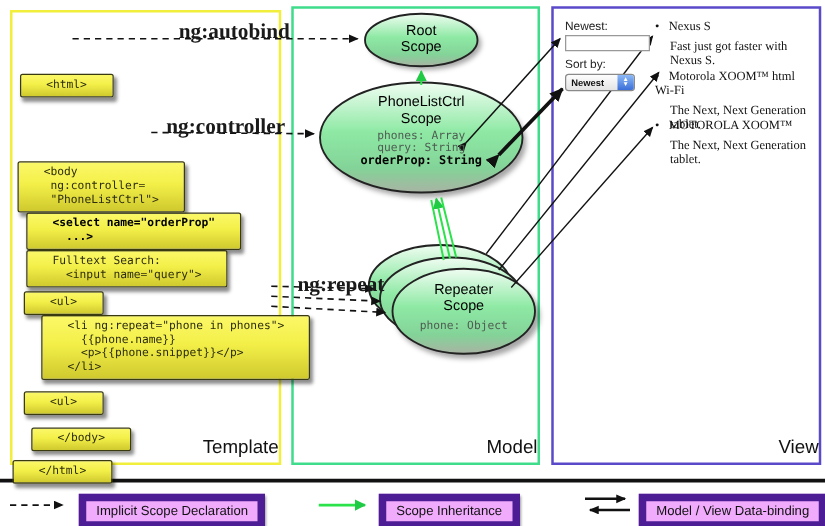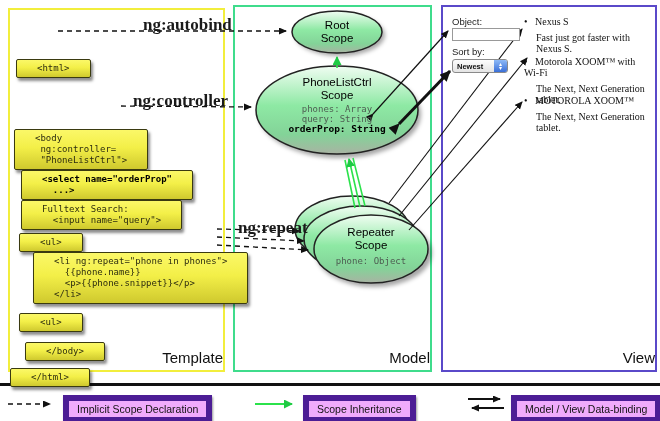--- a/index.html
+++ b/index.html
@@ -159,37 +159,37 @@
 Scope</div>
   <div class="scopetext scopetitle" style="left:257px;top:76px;width:160px;">PhoneListCtrl
 Scope</div>
   <div class="scopetext scopeprop" style="left:257px;top:104px;width:160px;">phones: Array</div>
   <div class="scopetext scopeprop" style="left:257px;top:114px;width:160px;">query: String</div>
   <div class="scopetext scopeprop bold" style="left:257px;top:124px;width:160px;">orderProp: String</div>
   <div class="scopetext scopetitle" style="left:311px;top:226px;width:120px;">Repeater
 Scope</div>
   <div class="scopetext scopeprop" style="left:311px;top:256px;width:120px;">phone: Object</div>
 
-  <div class="viewlabel" style="left:452px;top:16px;">Object:</div>
+  <div class="viewlabel" style="left:452px;top:16px;">Newest:</div>
   <input class="view-input" type="text" value="" style="">
   <div class="viewlabel" style="left:452px;top:46px;">Sort by:</div>
   <div class="view-select">
     <span class="val">Newest</span>
     <span class="stepper">
         <span>▴</span>
         <span>▾</span>
       </span>
   </div>
 
   <div class="view-item" style="top:16px;">
     <span class="bullet">•</span><span>Nexus S</span>
     <div class="desc">Fast just got faster with Nexus S.</div>
   </div>
   <div class="view-item" style="top:56px;">
-    <span class="bullet">•</span><span>Motorola XOOM™ with Wi-Fi</span>
+    <span class="bullet">•</span><span>Motorola XOOM™ html Wi-Fi</span>
     <div class="desc">The Next, Next Generation tablet.</div>
   </div>
   <div class="view-item" style="top:95px;">
     <span class="bullet">•</span><span>MOTOROLA XOOM™</span>
     <div class="desc">The Next, Next Generation tablet.</div>
   </div>
 
   <div class="divider"></div>
   <div class="legendbox" style="left:63px;">Implicit Scope Declaration</div>
   <div class="legendbox" style="left:303px;">Scope Inheritance</div>

